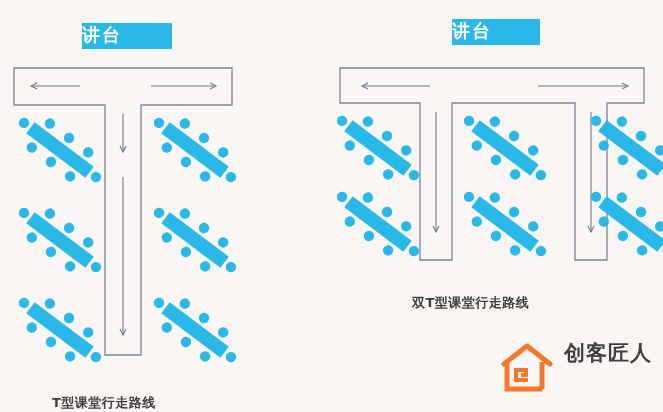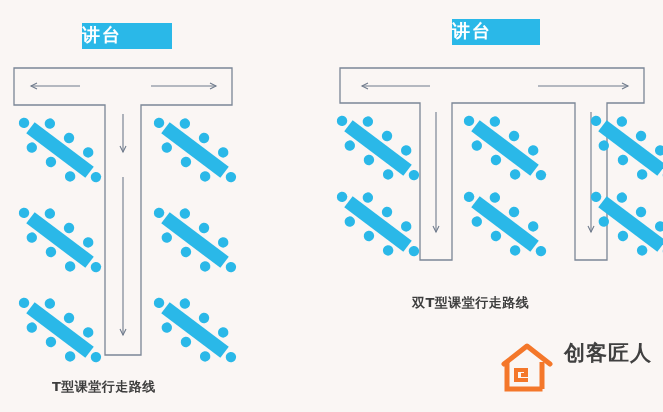--- a/index.html
+++ b/index.html
@@ -45,21 +45,21 @@
 
   .caption {
     position: absolute;
     color: #3d3d3d;
     font-weight: bold;
     font-size: 13px;
     letter-spacing: 0.5px;
     white-space: nowrap;
     font-family: "DejaVu Sans", "Liberation Sans", sans-serif;
   }
-  #caption-left  { left: 52px;  top: 378px; }
+  #caption-left  { left: 52px;  top: 394px; }
   #caption-right { left: 412px; top: 294px; }
 
   
   #logo {
     position: absolute;
     left: 500px;
     top: 340px;
     width: 155px;
     height: 62px;
   }

